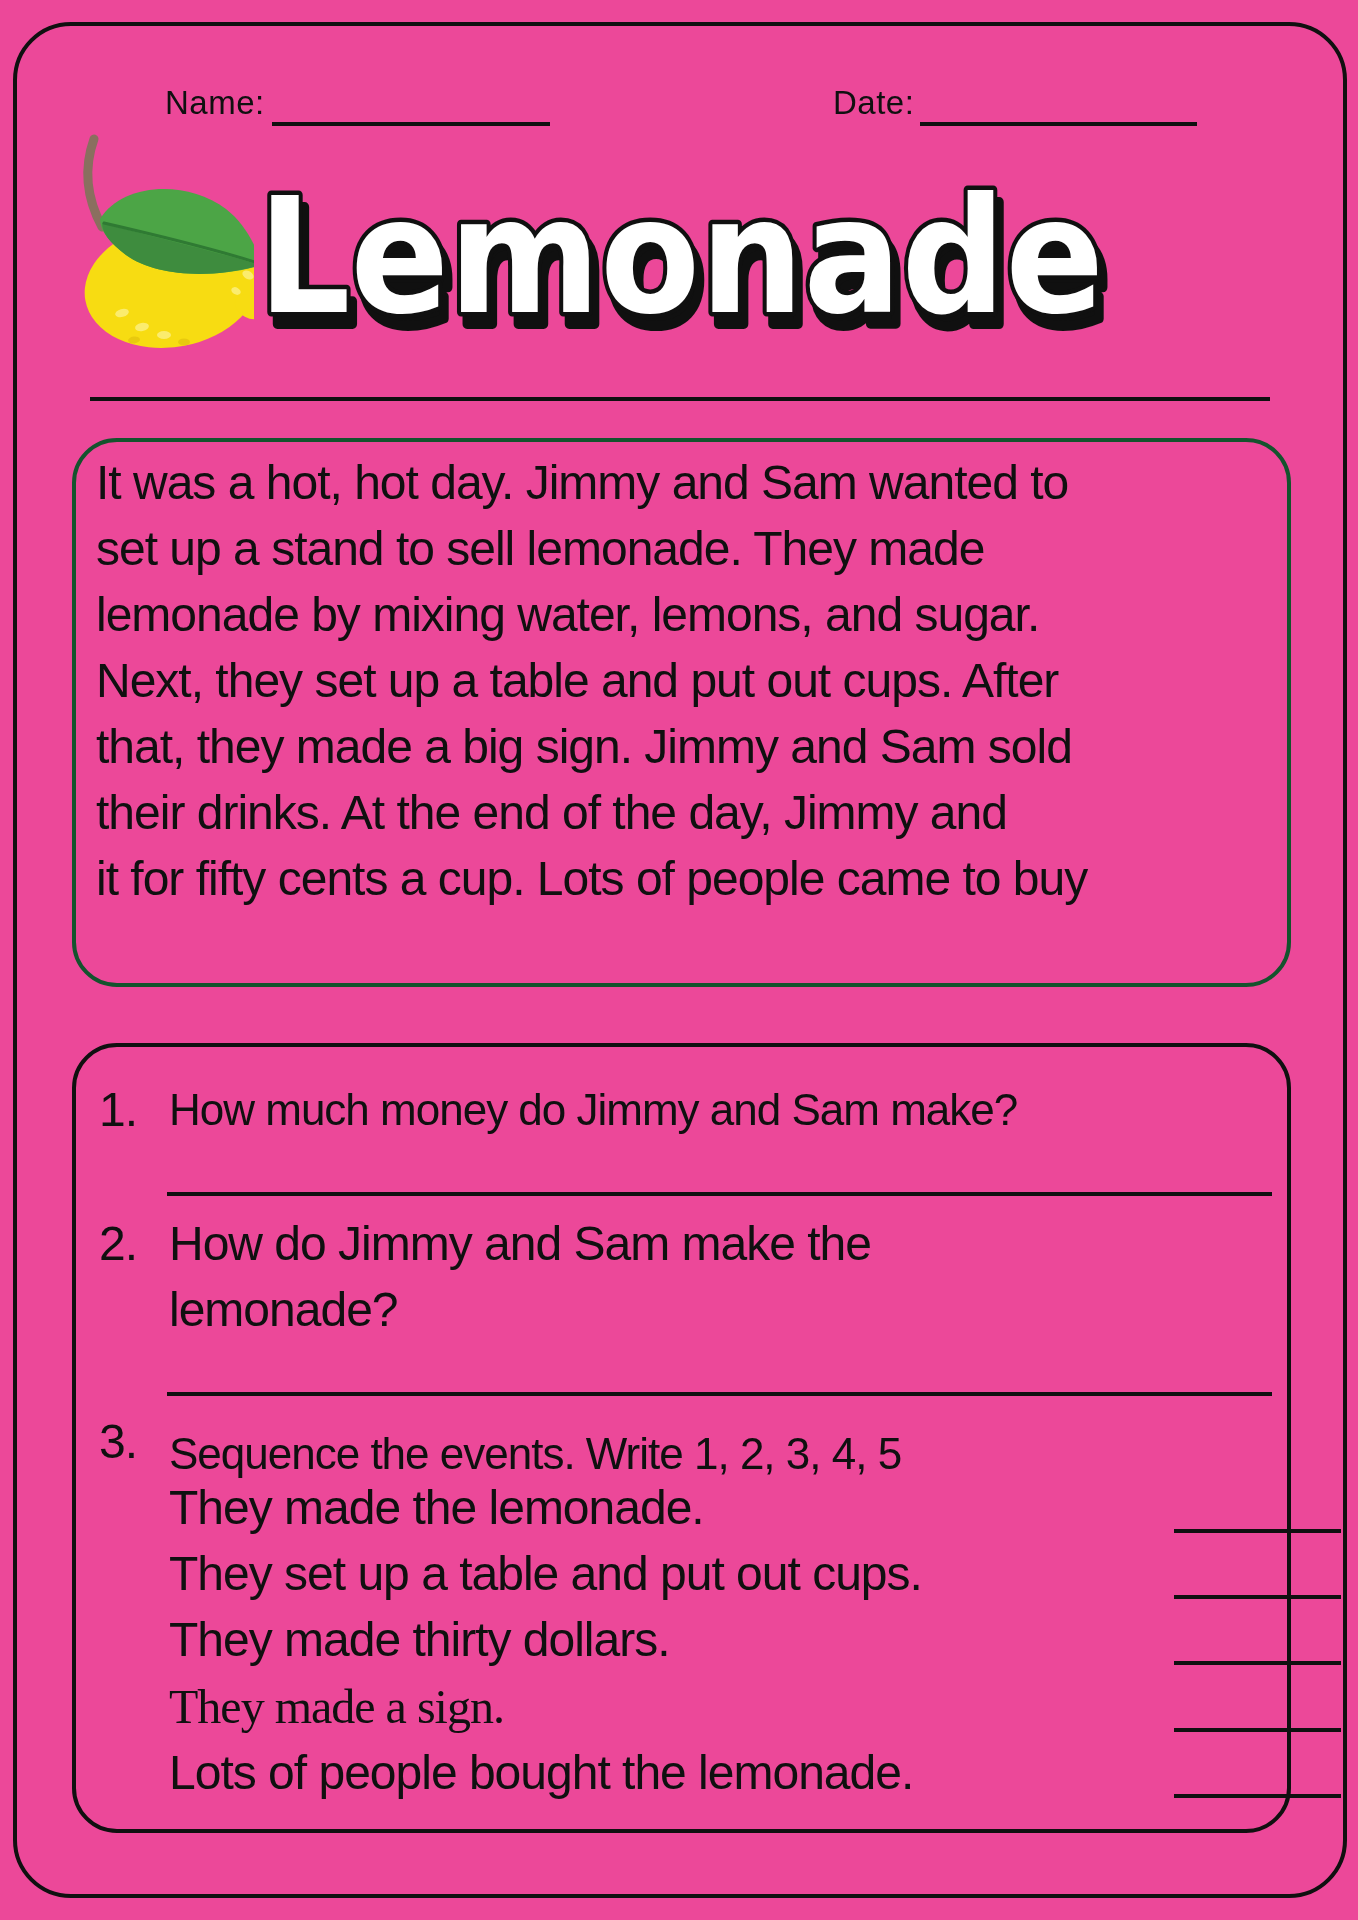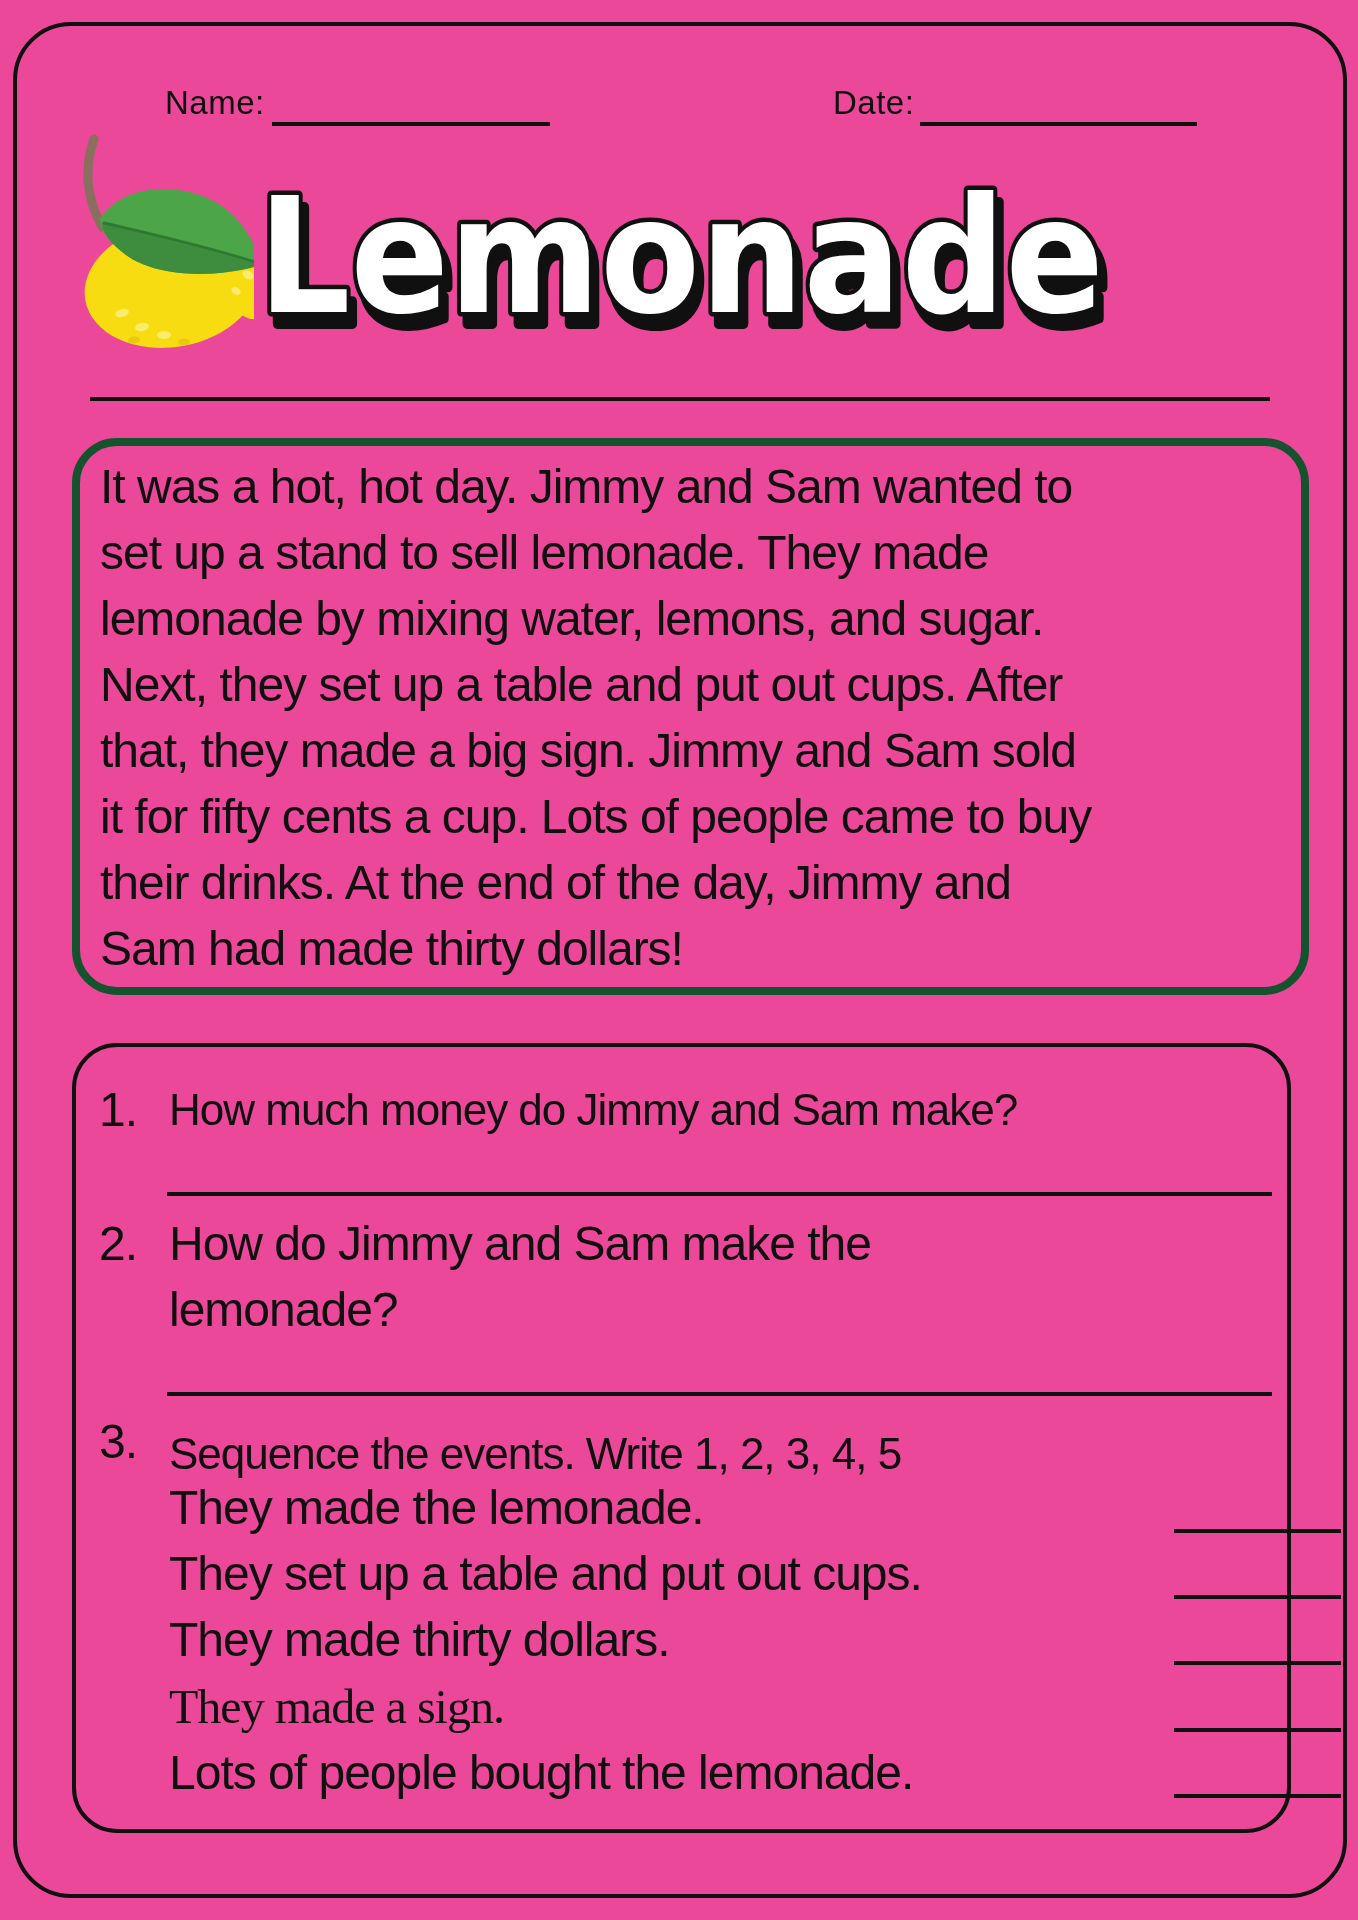--- a/index.html
+++ b/index.html
@@ -49,21 +49,21 @@
   }
   .title-rule{
     position:absolute;left:90px;top:397px;width:1180px;height:0;
     border-bottom:4px solid #101010;
   }
 
   
   .story-box{
     position:absolute;left:72px;top:438px;
     width:1211px;height:541px;
-    border:8px solid #14532d;border-radius:45px;padding-left:10px;
+    border:4px solid #14532d;border-radius:45px;
   }
   .story-text{
     position:absolute;left:20px;top:8px;right:10px;
   }
   .story-line{
     font-size:48px;line-height:66px;letter-spacing:-1px;
     white-space:nowrap;color:#101010;
   }
 
   .questions-box{
@@ -138,23 +138,22 @@
 
   <div class="title-rule"></div>
 
   <div class="story-box">
     <div class="story-text" id="story-text">
         <div class="story-line">It was a hot, hot day. Jimmy and Sam wanted to</div>
         <div class="story-line">set up a stand to sell lemonade. They made</div>
         <div class="story-line">lemonade by mixing water, lemons, and sugar.</div>
         <div class="story-line">Next, they set up a table and put out cups. After</div>
         <div class="story-line">that, they made a big sign. Jimmy and Sam sold</div>
+        <div class="story-line">their drinks. At the end of the day, Jimmy and</div>
         <div class="story-line">it for fifty cents a cup. Lots of people came to buy</div>
-        <div class="story-line">their drinks. At the end of the day, Jimmy and</div>
-        <div class="story-line">Sam had made thirty dollars!</div>
       </div>
   </div>
 
   <div class="questions-box">
 
     <div class="q-number" style="top:32px;">1.</div>
     <div class="q-text" style="top:32px;">How much money do Jimmy and Sam make?</div>
     <div class="answer-line" style="top:145px;"></div>
 
     <div class="q-number" style="top:166px;">2.</div>

